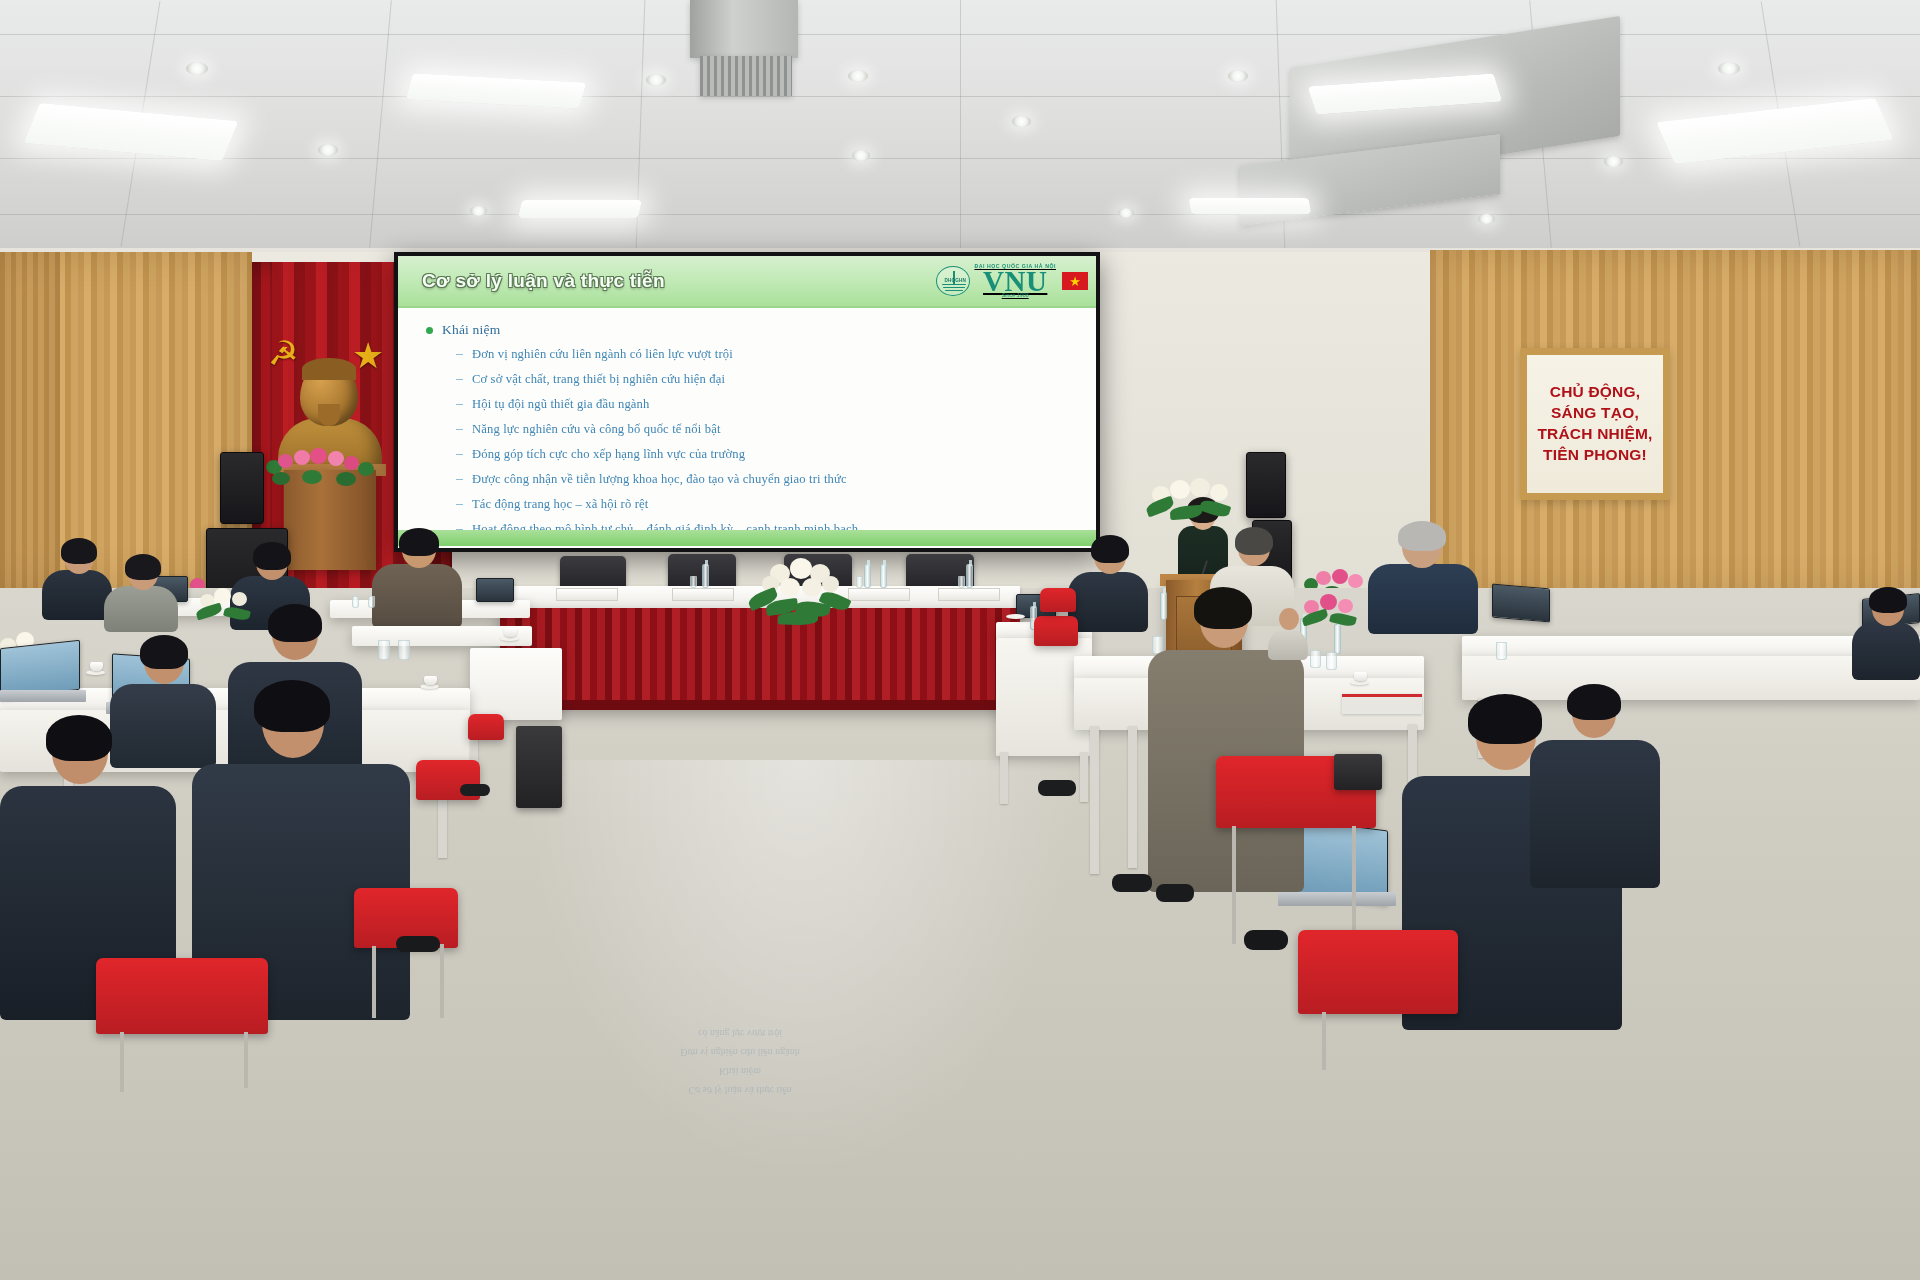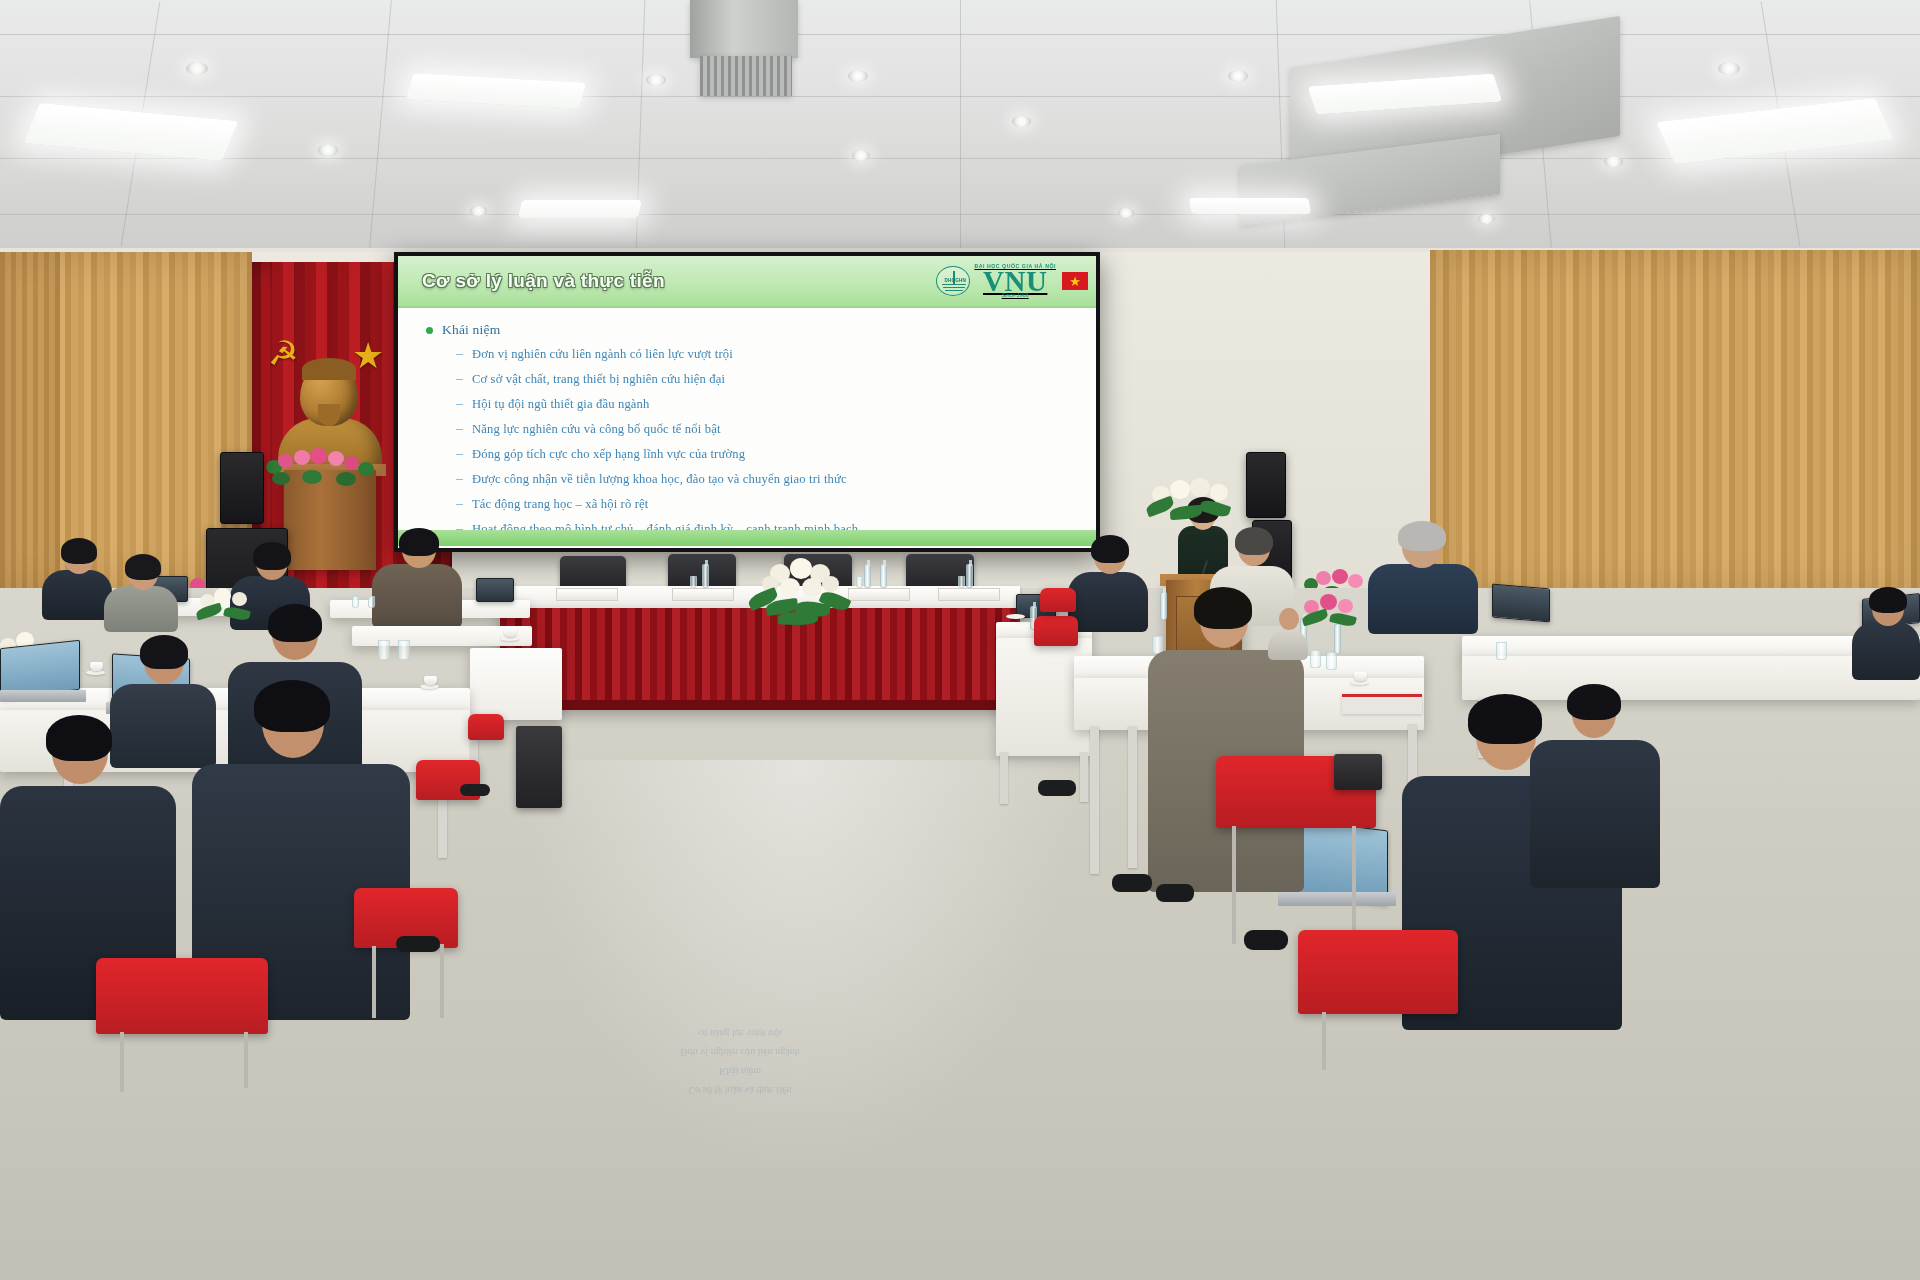--- a/index.html
+++ b/index.html
@@ -479,20 +479,26 @@
     <div class="fl" style="left:40px;top:24px;width:20px;height:14px;background:#2f7a36;"></div>
     <div class="fl" style="left:74px;top:26px;width:20px;height:14px;background:#2a6b31;"></div>
   </div>
 
   <div class="speaker sp-l1"></div>
   <div class="speaker sp-l2"></div>
   <div class="speaker sp-r1"></div>
   <div class="speaker sp-r2"></div>
 
 
+  <div class="banner banner-right">
+    <span>CHỦ ĐỘNG,</span>
+    <span>SÁNG TẠO,</span>
+    <span>TRÁCH NHIỆM,</span>
+    <span>TIÊN PHONG!</span>
+  </div>
 
   <div class="vase-flowers" style="left:1300px;top:566px;">
     <div class="fl" style="left:4px;top:12px;width:14px;height:13px;background:#2f7a36;"></div>
     <div class="fl" style="left:16px;top:5px;width:15px;height:14px;background:#ef7fa9;"></div>
     <div class="fl" style="left:32px;top:3px;width:16px;height:15px;background:#e2508a;"></div>
     <div class="fl" style="left:48px;top:8px;width:15px;height:14px;background:#f48cb4;"></div>
     <div class="fl" style="left:22px;top:20px;width:20px;height:14px;background:#2a6b31;"></div>
     <div class="fl" style="left:44px;top:22px;width:18px;height:13px;background:#2f7a36;"></div>
   </div>
   <div class="vase-flowers" style="left:160px;top:574px;">

